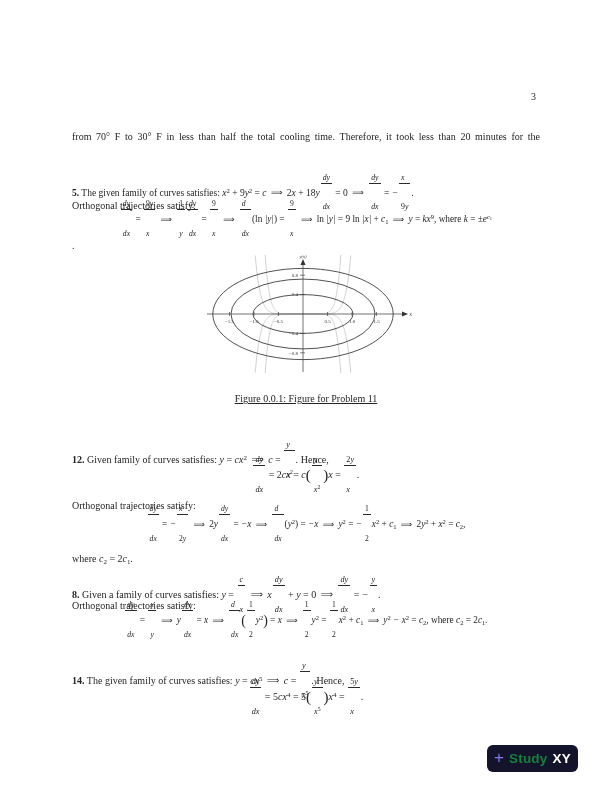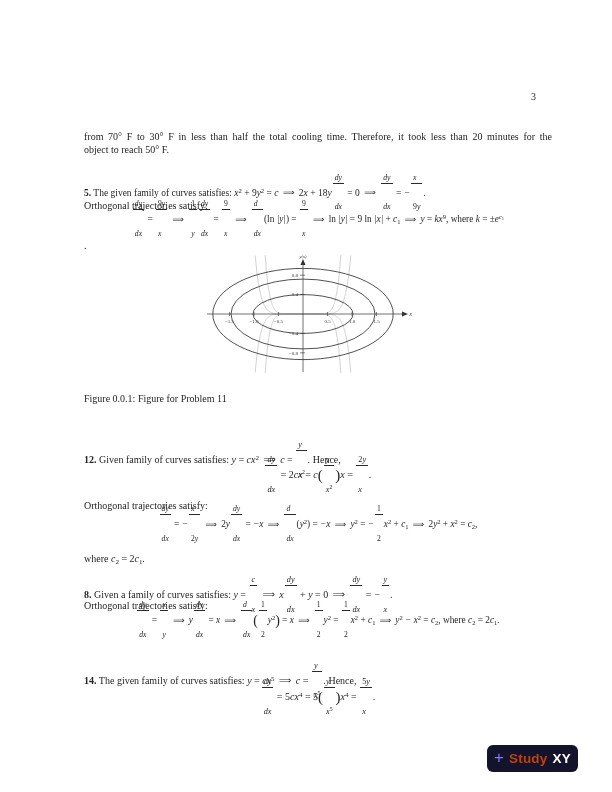--- a/index.html
+++ b/index.html
@@ -1,57 +1,56 @@
 <!DOCTYPE html>
 <html><head>
 <meta charset="utf-8">
 <style>
   html,body{margin:0;padding:0;background:#ffffff;}
   .sheet{position:relative;width:612px;height:792px;background:#ffffff;overflow:hidden;
          font-family:"Liberation Serif",serif;color:#242424;}
   .pageno{position:absolute;top:91px;left:531px;font-size:10px;}
-  .content{position:absolute;left:84px;top:0;width:468px;height:572px;}
+  .content{position:absolute;left:72px;top:0;width:468px;height:572px;}
   .para{position:absolute;left:0;width:468px;font-size:10px;line-height:13px;}
   .just{text-align:justify;text-align-last:justify;}
   .head{white-space:nowrap;}
   .small{font-size:9.5px;}
   .plabel{font-weight:bold;}
   .m{font-style:italic;}
   .disp{position:absolute;left:-6px;width:480px;text-align:center;font-size:10px;
         font-style:italic;white-space:nowrap;}
   .wide{font-size:9.3px;}
   .frac{display:inline-block;vertical-align:middle;text-align:left;font-size:0.82em;
         position:relative;top:-1px;margin:0 1px;}
   .frac .fn{display:block;padding:0 2px 0.5px;border-bottom:0.8px solid #2a2a2a;line-height:1.12;}
   .frac .fd{display:block;padding:0.5px 2px 0;line-height:1.12;margin-top:19px;}
   .sup{font-size:0.7em;vertical-align:0.45em;line-height:0;}
   .sub{font-size:0.7em;vertical-align:-0.25em;line-height:0;}
   .up,.rm{font-style:normal;}
   .bigp{font-style:normal;font-size:1.5em;vertical-align:-0.12em;line-height:0;}
   .arr{font-style:normal;font-family:"DejaVu Sans",sans-serif;font-size:0.85em;padding:0 2px;
        position:relative;top:-0.5px;}
   .figwrap{position:absolute;left:205px;top:253px;width:208px;height:122px;}
-  .caption{position:absolute;top:393px;left:0;width:468px;text-align:left;font-size:10px;}
+  .caption{position:absolute;top:393px;left:0;width:468px;text-align:center;font-size:10px;text-decoration:underline;}
   .logo{position:absolute;left:487px;top:745px;width:91px;height:27px;border-radius:6px;
         display:flex;align-items:center;justify-content:center;gap:5px;
         font-family:"Liberation Sans",sans-serif;}
   .logo .plus{font-size:17px;font-weight:400;line-height:1;position:relative;top:-1px;}
   .logo .brand{font-weight:700;font-size:13.5px;letter-spacing:0.2px;}
 </style>
 </head>
 <body>
 
 <div class="sheet">
 
   <div class="pageno">3</div>
 
   <div class="content">
 
     <p class="para just" style="top:120px">from 70° F to 30° F in less than half the total cooling time. Therefore, it took less than 20 minutes for the</p>
-    <p class="para" style="top:133px">object to reach 50° F.</p>
 
     <p class="para head small" style="top:165px">
       <span class="plabel">5.</span>
       <span>The given family of curves satisfies:</span>
       <span class="m">x<span class="sup"><span class="up">2</span></span> <span class="up">+</span> <span class="up">9</span>y<span class="sup"><span class="up">2</span></span> <span class="up">=</span> c <span class="arr">⟹</span> <span class="up">2</span>x <span class="up">+</span> <span class="up">18</span>y<span class="frac"><span class="fn">dy</span><span class="fd">dx</span></span> <span class="up">=</span> <span class="up">0</span> <span class="arr">⟹</span> <span class="frac"><span class="fn">dy</span><span class="fd">dx</span></span> <span class="up">=</span> −<span class="frac"><span class="fn">x</span><span class="fd"><span class="up">9</span>y</span></span>.</span>
     </p>
     <p class="para" style="top:189px">Orthogonal trajectories satisfy:</p>
     <div class="disp wide" style="top:201px"><span class="frac"><span class="fn">dy</span><span class="fd">dx</span></span> <span class="up">=</span> <span class="frac"><span class="fn"><span class="up">9</span>y</span><span class="fd">x</span></span> <span class="arr">⟹</span> <span class="frac"><span class="fn"><span class="up">1</span></span><span class="fd">y</span></span><span class="frac"><span class="fn">dy</span><span class="fd">dx</span></span> <span class="up">=</span> <span class="frac"><span class="fn"><span class="up">9</span></span><span class="fd">x</span></span> <span class="arr">⟹</span> <span class="frac"><span class="fn">d</span><span class="fd">dx</span></span><span class="up">(</span><span class="rm">ln</span> |y|<span class="up">)</span> <span class="up">=</span> <span class="frac"><span class="fn"><span class="up">9</span></span><span class="fd">x</span></span> <span class="arr">⟹</span> <span class="rm">ln</span> |y| <span class="up">=</span> <span class="up">9</span> <span class="rm">ln</span> |x| <span class="up">+</span> c<span class="sub"><span class="up">1</span></span> <span class="arr">⟹</span> y <span class="up">=</span> kx<span class="sup"><span class="up">9</span></span>, <span class="rm">where </span>k <span class="up">=</span> <span class="up">±</span>e<span class="sup">c<span class="sub"><span class="up">1</span></span></span></div>
     <p class="para" style="top:229px">.</p>
 
@@ -117,17 +116,17 @@
         <text x="93" y="101.6" font-size="5" text-anchor="end" fill="#333333">−0.8</text>
         <ellipse cx="98" cy="61" rx="50.0" ry="19.4" fill="none" stroke="#3d3d3d" stroke-width="0.9"></ellipse>
         <ellipse cx="98" cy="61" rx="72.0" ry="34.9" fill="none" stroke="#3d3d3d" stroke-width="0.9"></ellipse>
         <ellipse cx="98" cy="61" rx="90.2" ry="45.6" fill="none" stroke="#3d3d3d" stroke-width="0.9"></ellipse>
         <text x="98" y="4.5" font-size="4.5" text-anchor="middle" font-style="italic" fill="#333333">y(x)</text>
         <text x="207" y="62.8" font-size="5.5" text-anchor="end" font-style="italic" fill="#333333">x</text>
       </svg></div>
 
   <div class="logo" style="background: rgb(19, 19, 43);">
     <span class="plus" style="color: rgb(134, 119, 243);">+</span>
-    <span class="brand" style="color: #c2410c;">Study</span>
+    <span class="brand" style="color: #15803d;">Study</span>
     <span class="brand xy" style="color: #ffffff;">XY</span>
   </div>
 
 </div>
 
 </body></html>

